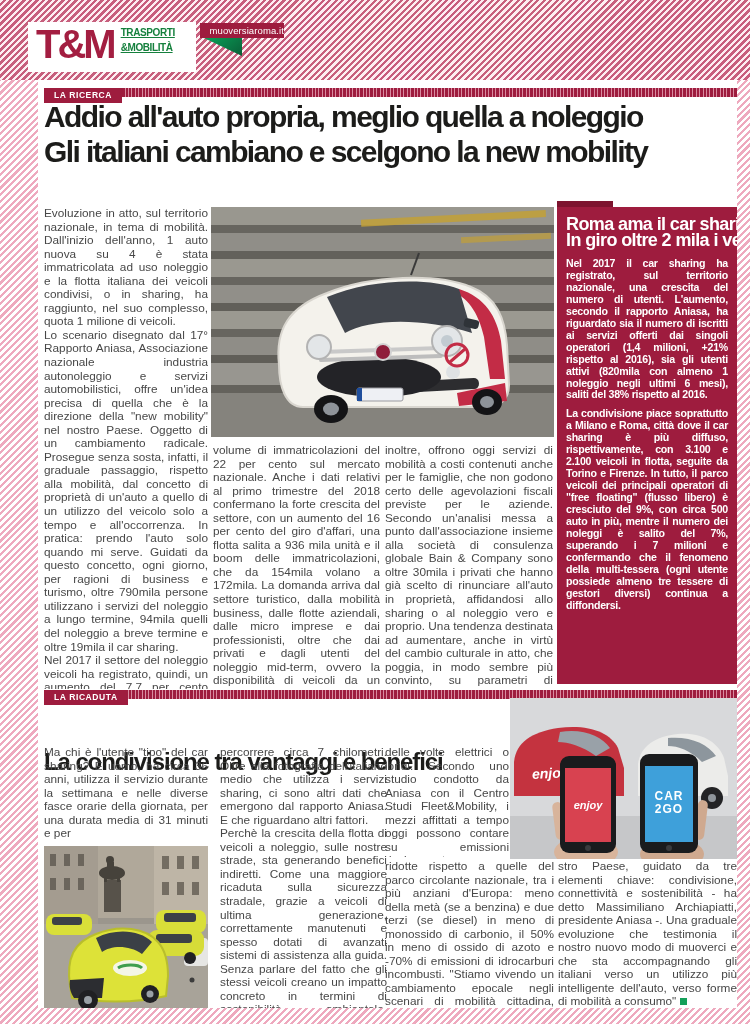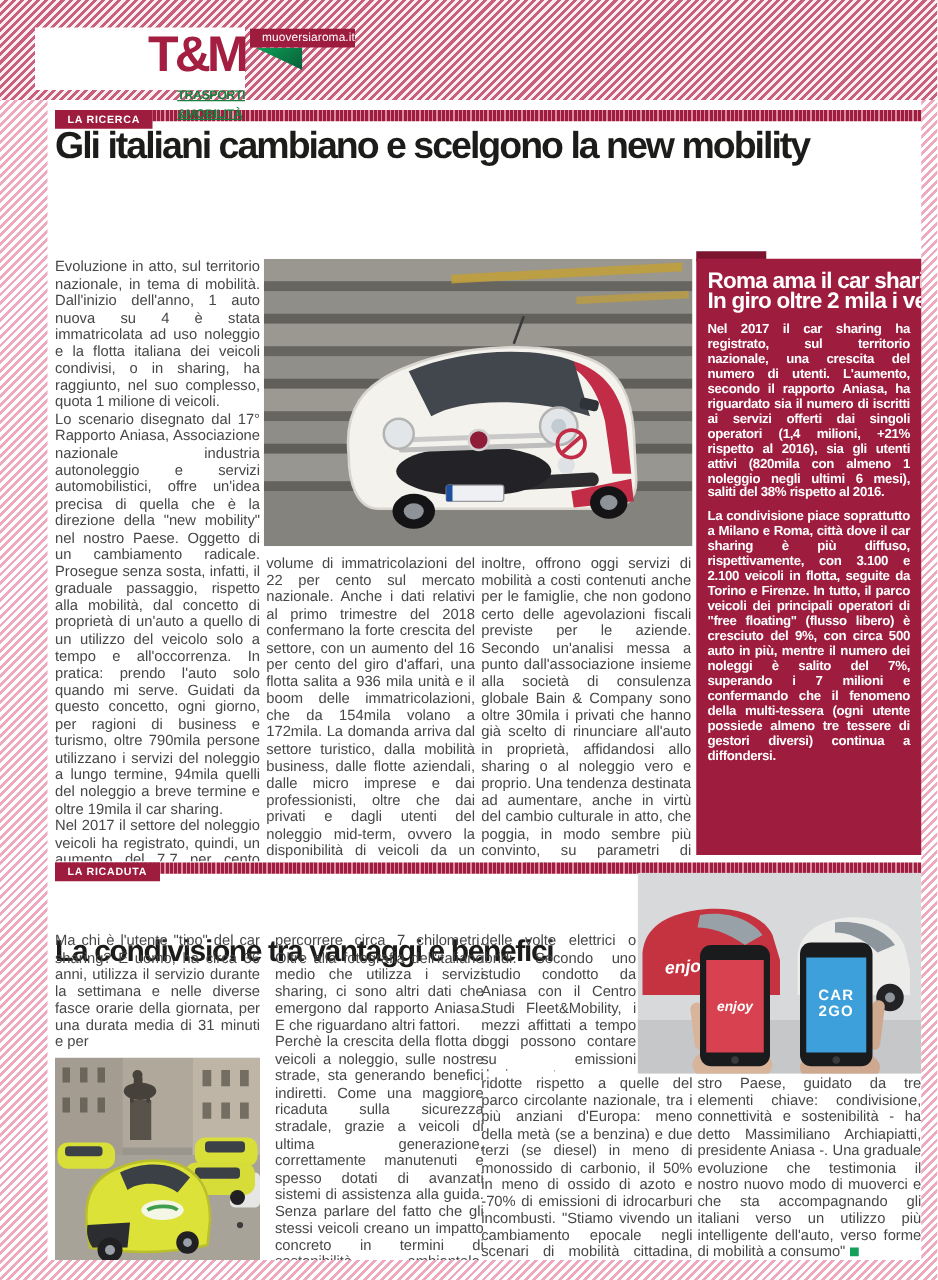--- a/index.html
+++ b/index.html
@@ -7,21 +7,21 @@
     position:relative;width:750px;height:1024px;overflow:hidden;
     font-family:"Liberation Sans",sans-serif;
     background:repeating-linear-gradient(135deg,#ffffff 0 2.6px,#eea9be 2.6px 4.8px);
   }
   .stripes-top{
     position:absolute;left:0;top:0;width:750px;height:80px;
     background:repeating-linear-gradient(135deg,#fdeef2 0 2.3px,#c75f7d 2.3px 4.6px);
   }
   .panel{position:absolute;left:38px;top:80px;width:699px;height:928px;background:#ffffff;}
   
-  .logo-box{position:absolute;left:28px;top:22px;width:168px;height:50px;background:#ffffff;z-index:3;display:flex;align-items:flex-end;flex-direction:column;}
+  .logo-box{position:absolute;left:28px;top:22px;width:168px;height:50px;background:#ffffff;z-index:3;display:flex;align-items:flex-start;}
   .logo-tm{font-size:40px;font-weight:bold;color:#a31e41;letter-spacing:-3px;margin-left:8px;line-height:44px;}
   .logo-words{margin-left:7px;color:#15803d;font-weight:bold;font-size:10px;line-height:15px;letter-spacing:-0.4px;padding-top:3px;text-decoration:underline;}
   .site-badge{position:absolute;left:200px;top:23px;width:84px;height:15px;background:#9e1c3e;color:#fff;
     font-size:9.5px;line-height:15px;text-align:right;z-index:3;letter-spacing:0.1px;}
   .site-fold{position:absolute;left:204px;top:38px;width:38px;height:18px;z-index:2;
     background:linear-gradient(140deg,#0aa258,#0a5e38);clip-path:polygon(0 0,100% 0,100% 100%);}
   
   .kickbar{position:absolute;height:9px;width:693px;left:44px;
     background:repeating-linear-gradient(90deg,#9e1c3e 0 2.4px,#d98ba0 2.4px 3.4px);}
   .kicktab{position:absolute;left:44px;height:15px;background:#9e1c3e;color:#fff;
@@ -61,20 +61,21 @@
       <div>&amp;MOBILITÀ</div>
     </div>
   </div>
   <div class="site-badge">muoversiaroma.it</div>
   <div class="site-fold"></div>
 
   <div class="kickbar" style="top:88px;"></div>
   <div class="kicktab" style="top:88px;text-align:right;">LA RICERCA</div>
 
   <div class="head1">
+    <div>Addio all'auto propria, meglio quella a noleggio</div>
     <div>Gli italiani cambiano e scelgono la new mobility</div>
   </div>
 
   <div class="bcol" style="left:44px;top:207px;width:164px;height:482px;">Evoluzione in atto, sul territorio nazionale, in tema di mobilità. Dall'inizio dell'anno, 1 auto nuova su 4 è stata immatricolata ad uso noleggio e la flotta italiana dei veicoli condivisi, o in sharing, ha raggiunto, nel suo complesso, quota 1 milione di veicoli.
 Lo scenario disegnato dal 17° Rapporto Aniasa, Associazione nazionale industria autonoleggio e servizi automobilistici, offre un'idea precisa di quella che è la direzione della "new mobility" nel nostro Paese. Oggetto di un cambiamento radicale. Prosegue senza sosta, infatti, il graduale passaggio, rispetto alla mobilità, dal concetto di proprietà di un'auto a quello di un utilizzo del veicolo solo a tempo e all'occorrenza. In pratica: prendo l'auto solo quando mi serve. Guidati da questo concetto, ogni giorno, per ragioni di business e turismo, oltre 790mila persone utilizzano i servizi del noleggio a lungo termine, 94mila quelli del noleggio a breve termine e oltre 19mila il car sharing.
 Nel 2017 il settore del noleggio veicoli ha registrato, quindi, un aumento del 7,7 per cento superando i 6 miliardi di euro. Con una flotta che, come già detto, ha raggiunto 1 milione di veicoli e un</div>
 
   <div class="photo" style="left:211px;top:207px;width:343px;height:230px;">
     <svg width="343" height="230" viewBox="0 0 343 230">
       <rect width="343" height="230" fill="#8e8c86"></rect>

